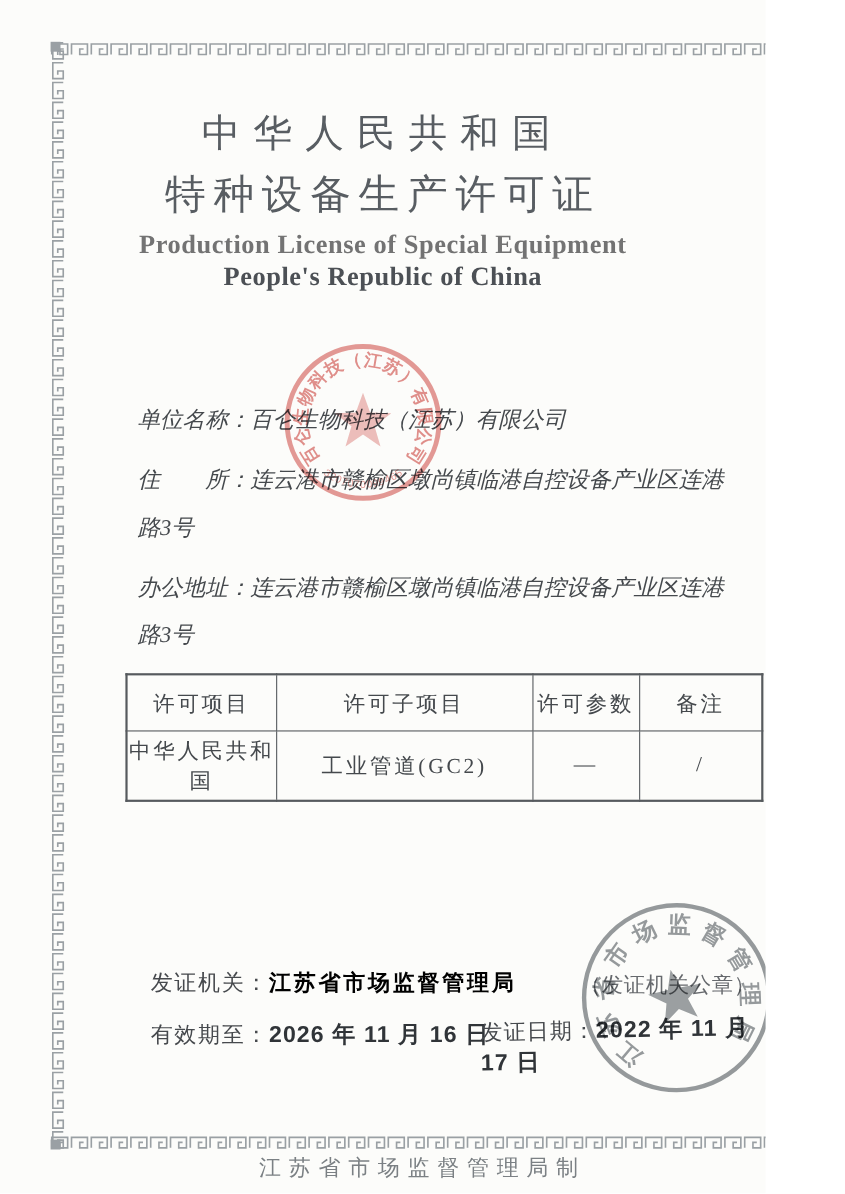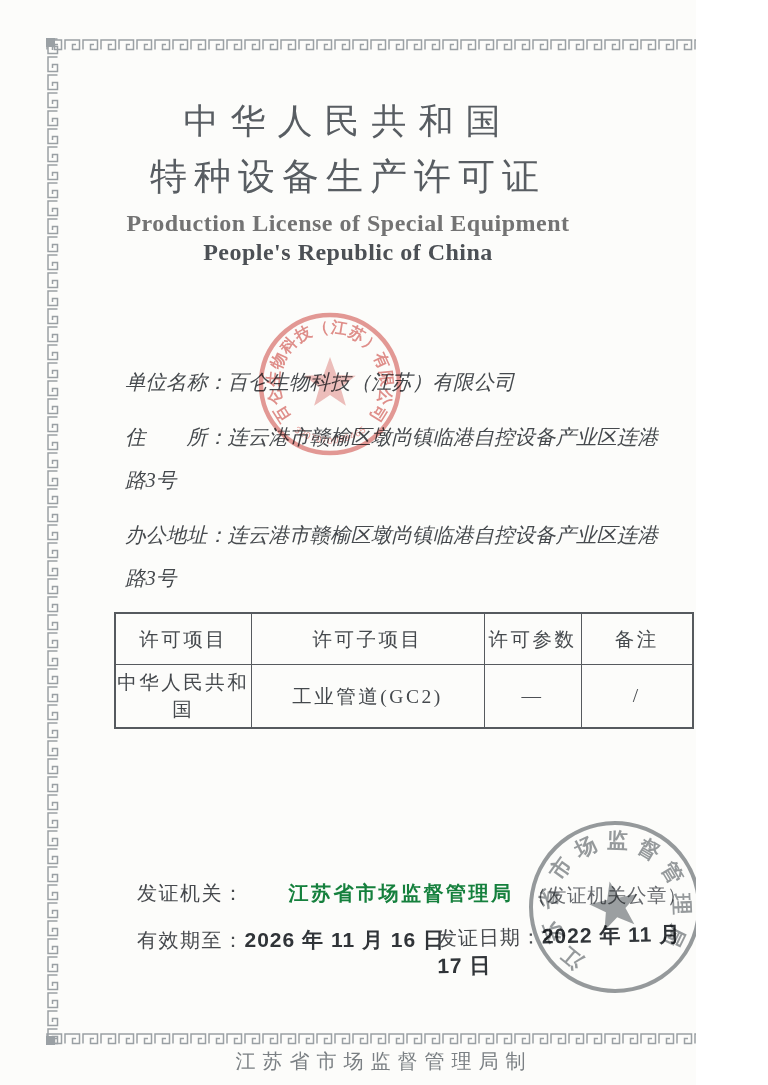--- a/index.html
+++ b/index.html
@@ -21,21 +21,21 @@
   .info p{margin:12px;font-style:italic;}
   .approval{position:absolute;top:556px;left:113px;width:578px;font-size:20.5px;color:#45494d;text-indent:2em;letter-spacing:0.5px;}
   table.lic{position:absolute;top:612px;left:114px;width:580px;border-collapse:collapse;table-layout:fixed;
     font-size:19.5px;color:#45494d;}
   table.lic th,table.lic td{border:1px solid #565a5e;text-align:center;vertical-align:middle;
     font-weight:500;letter-spacing:2.5px;padding:0;}
   table.lic{border:2px solid #565a5e;}
   table.lic th{height:50px;}
   table.lic td{height:62px;}
   .auth-row{position:absolute;top:880px;left:137px;font-size:20px;color:#46494d;letter-spacing:1.5px;}
-  .auth-row .val{font-weight:700;color:#15803d;letter-spacing:2.5px;margin-left:44px;}
+  .auth-row .val{font-weight:700;color:#000000;letter-spacing:2.5px;}
   .valid-row{position:absolute;top:926px;left:137px;font-size:20px;color:#46494d;letter-spacing:1.5px;}
   .issue-row{position:absolute;top:922px;left:437px;font-size:20px;color:#46494d;letter-spacing:1px;transform:rotate(-1deg);}
   .date{font-family:"Liberation Sans","DejaVu Sans",sans-serif;font-weight:600;font-size:21px;color:#303438;letter-spacing:1px;}
   .imprint{position:absolute;top:1048px;left:0;width:100%;text-align:center;font-size:20px;letter-spacing:7px;color:#7b8084;padding-left:36px;}
   .seal-label{position:absolute;left:527px;top:882px;font-size:19.5px;color:#66696d;letter-spacing:0.5px;}
   .stamp{position:absolute;mix-blend-mode:multiply;pointer-events:none;}
   #company-seal{left:250px;top:304px;opacity:0.88;}
   #authority-seal{left:520px;top:812px;opacity:0.92;}
 </style>
 </head>

